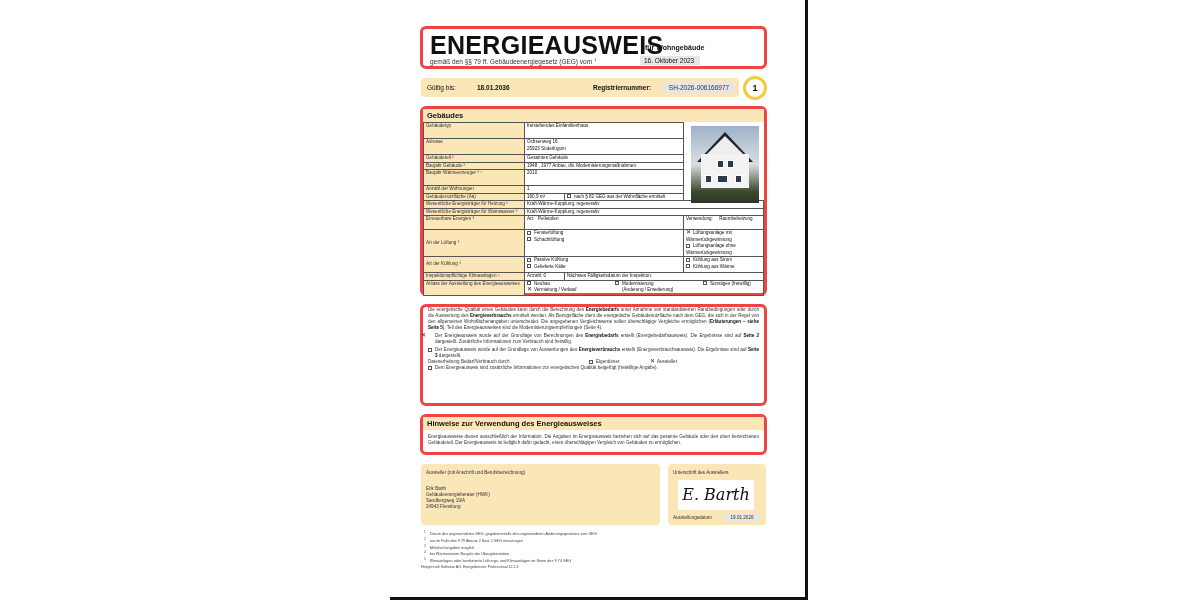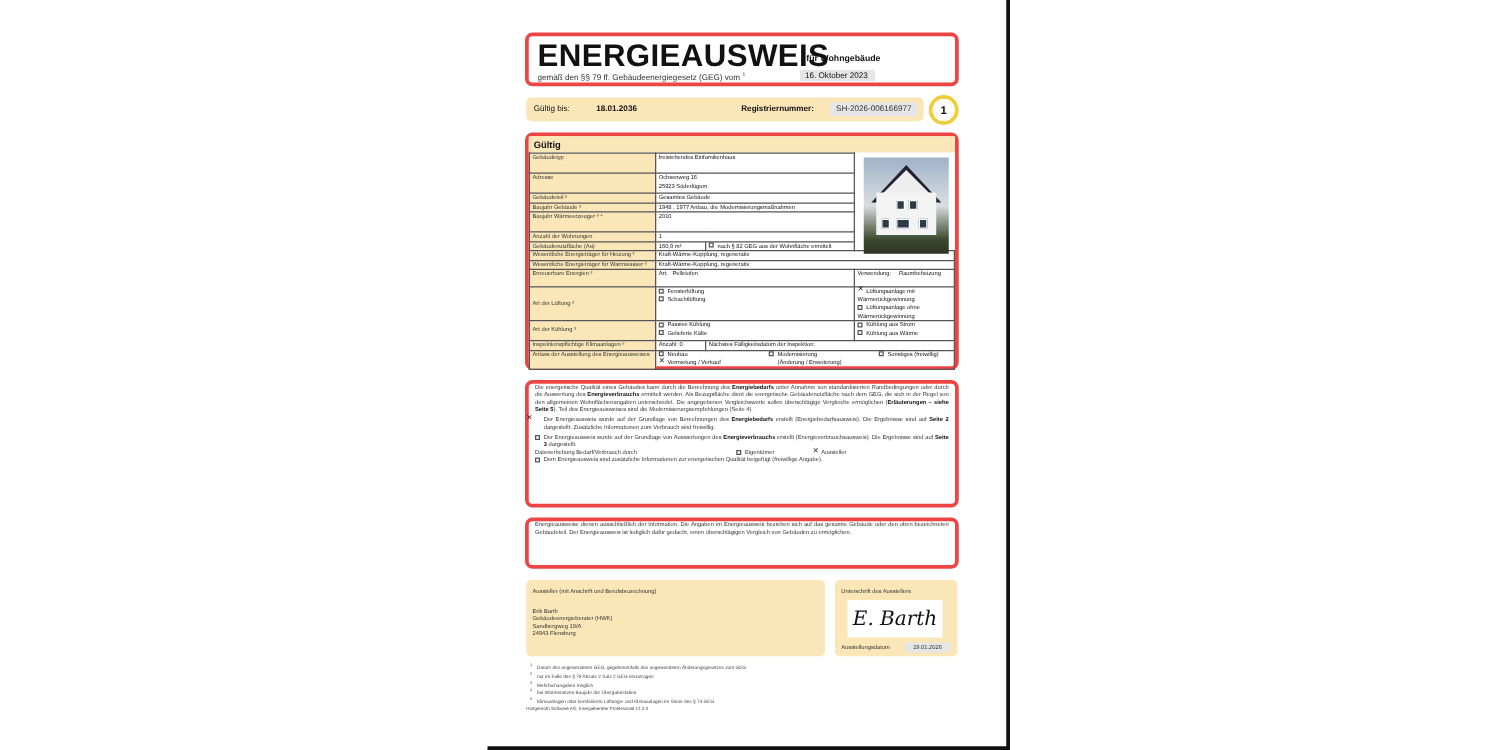--- a/index.html
+++ b/index.html
@@ -55,21 +55,21 @@
 
 <div class="valid-bar">
   <span class="lbl" style="left:6px">Gültig bis:</span>
   <span class="lbl" style="left:56px;font-weight:bold">18.01.2036</span>
   <span class="lbl" style="left:172px;font-weight:bold">Registriernummer:</span>
   <span class="reg-val">SH-2026-006166977</span>
 </div>
 <div class="page-num">1</div>
 
 <div class="box geb-box">
-  <div class="sec-head">Gültig</div>
+  <div class="sec-head">Gebäudes</div>
   <table class="geb">
     <tbody>
         <tr style="height:16px">
           <td class="l">Gebäudetyp</td>
           <td colspan="2" style="width:158px">freistehendes Einfamilienhaus</td>
           <td rowspan="7" style="width:80px;border:none"></td>
         </tr>
     <tr style="height:16px">
           <td class="l">Adresse</td>
           <td colspan="2">
@@ -161,20 +161,21 @@
 
 <div class="box hin-box">
   <div class="ptext"><span>Die energetische Qualität eines Gebäudes kann durch die Berechnung des </span><b>Energiebedarfs</b><span> unter Annahme von standardisierten Randbedingungen oder durch die Auswertung des </span><b>Energieverbrauchs</b><span> ermittelt werden. Als Bezugsfläche dient die energetische Gebäudenutzfläche nach dem GEG, die sich in der Regel von den allgemeinen Wohnflächenangaben unterscheidet. Die angegebenen Vergleichswerte sollen überschlägige Vergleiche ermöglichen (</span><b>Erläuterungen – siehe Seite 5</b><span>). Teil des Energieausweises sind die Modernisierungsempfehlungen (Seite 4).</span></div>
   <div class="ptext" style="margin-top:2px;padding-left:12px;text-indent:-7px"><span class="cbx">✕</span><span>Der Energieausweis wurde auf der Grundlage von Berechnungen des </span><b>Energiebedarfs</b><span> erstellt (Energiebedarfsausweis). Die Ergebnisse sind auf </span><b>Seite 2</b><span> dargestellt. Zusätzliche Informationen zum Verbrauch sind freiwillig.</span></div>
   <div class="ptext" style="margin-top:2px;padding-left:12px;text-indent:-7px"><span class="cb"></span><span>Der Energieausweis wurde auf der Grundlage von Auswertungen des </span><b>Energieverbrauchs</b><span> erstellt (Energieverbrauchsausweis). Die Ergebnisse sind auf </span><b>Seite 3</b><span> dargestellt.</span></div>
   <div class="row"><span>Datenerhebung Bedarf/Verbrauch durch</span><span style="position:absolute;left:166px"><span class="cb"></span><span>Eigentümer</span></span><span style="position:absolute;left:227px"><span class="cbx">✕</span><span>Aussteller</span></span></div>
   <div class="row"><span class="cb"></span><span>Dem Energieausweis sind zusätzliche Informationen zur energetischen Qualität beigefügt (freiwillige Angabe).</span></div>
 </div>
 
 <div class="box verw-box">
+  <div class="sec-head" style="margin-bottom:4px">Hinweise zur Verwendung des Energieausweises</div>
   <div class="ptext">Energieausweise dienen ausschließlich der Information. Die Angaben im Energieausweis beziehen sich auf das gesamte Gebäude oder den oben bezeichneten Gebäudeteil. Der Energieausweis ist lediglich dafür gedacht, einen überschlägigen Vergleich von Gebäuden zu ermöglichen.</div>
 </div>
 
 <div class="aus-box">
   <div style="position:absolute;left:5px;top:6px">Aussteller (mit Anschrift und Berufsbezeichnung)</div>
   <div style="position:absolute;left:5px;top:22px;line-height:6px">
     <div>Erik Barth</div>
     <div>Gebäudeenergieberater (HWK)</div>
     <div>Sandbergweg 19/A</div>
     <div>24943 Flensburg</div>

